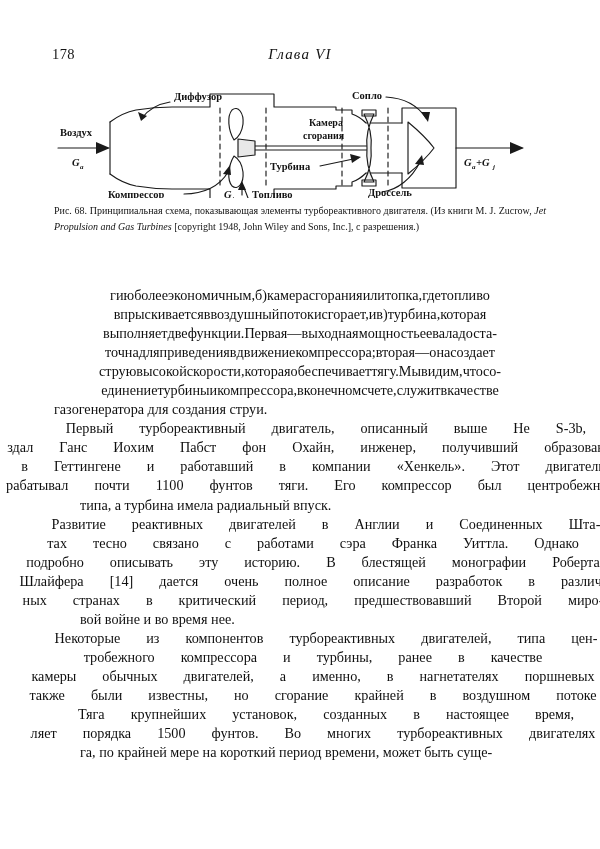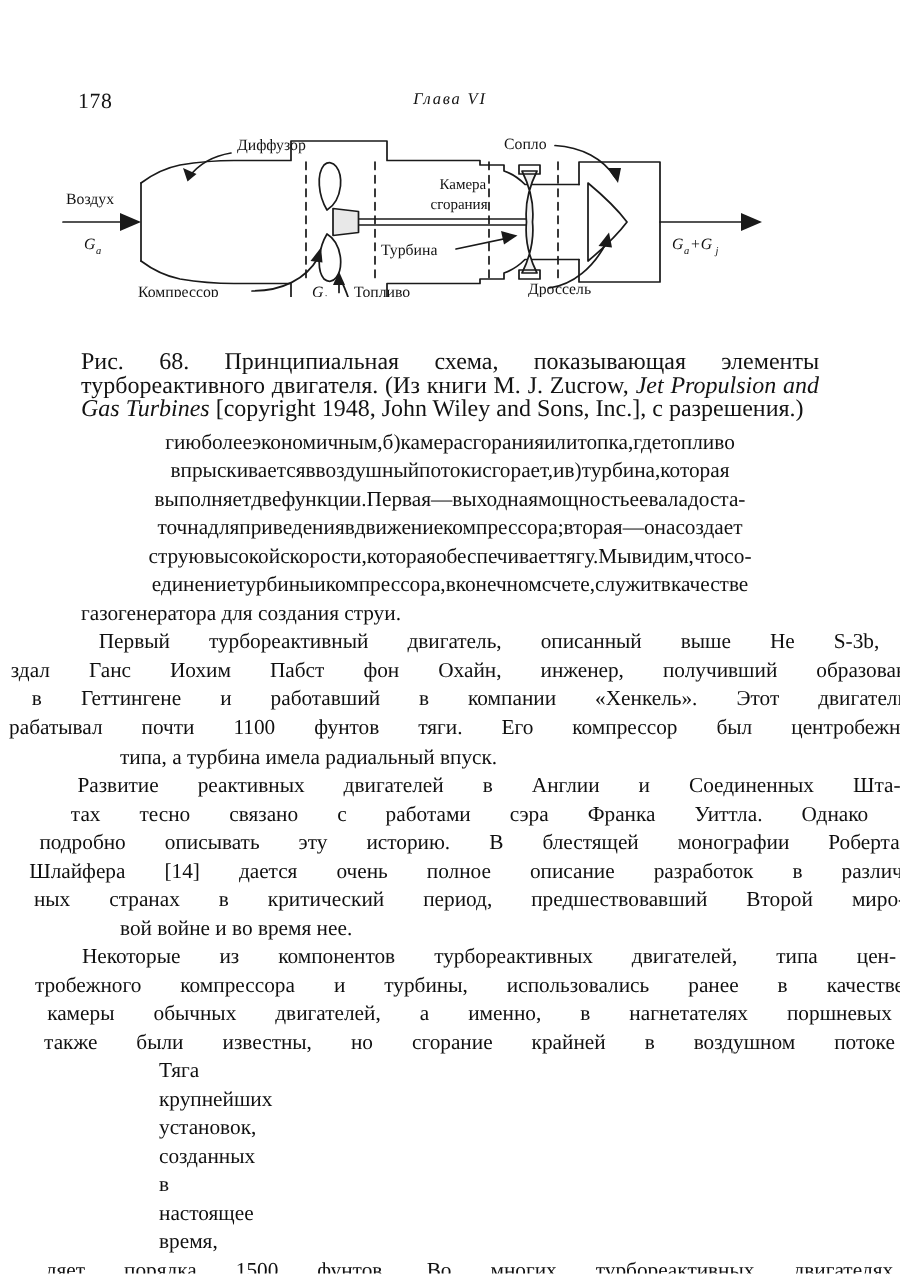--- a/index.html
+++ b/index.html
@@ -12,46 +12,46 @@
     position:relative;
   }
   .page{
     position:absolute;
     left:0;top:0;width:600px;height:849px;
     padding:0;
   }
   
   .runhead{
     position:absolute;
-    left:52px;top:60px;width:496px;height:22px;
+    left:52px;top:46px;width:496px;height:22px;
   }
   .folio{
     position:absolute;left:0;top:0;
     font-size:14.5px;letter-spacing:.4px;
     color:#141414;
   }
   .chaptertitle{
     position:absolute;left:0;right:0;top:0;
     text-align:center;
     font-style:italic;
-    font-size:11px;
+    font-size:15px;
     letter-spacing:1.2px;
     color:#141414;
   }
   
   .figure{
     position:absolute;
-    left:36px;top:86px;width:496px;height:112px;
+    left:52px;top:86px;width:496px;height:112px;font-weight:bold;
   }
   .figure svg{display:block;}
   
   .caption{
     position:absolute;
-    left:54px;top:234px;width:492px;
-    font-size:16px;
+    left:54px;top:203px;width:492px;
+    font-size:10px;
     line-height:15.6px;
     text-align:justify;
     color:#131313;
   }
   .caption i{font-style:italic;}
   
   .body{
     position:absolute;
     left:54px;top:286px;width:492px;
     font-size:14.2px;
@@ -364,21 +364,20 @@
           <span>турбореактивных</span>
           <span>двигателей,</span>
           <span>типа</span>
           <span>цен-</span>
         </span>
         <span class="ln just">
           <span>тробежного</span>
           <span>компрессора</span>
           <span>и</span>
           <span>турбины,</span>
-          <span>использовались</span>
           <span>ранее</span>
           <span>в</span>
           <span>качестве</span>
         </span>
         <span class="ln just">
           <span>камеры</span>
           <span>обычных</span>
           <span>двигателей,</span>
           <span>а</span>
           <span>именно,</span>
@@ -392,21 +391,21 @@
           <span>известны,</span>
           <span>но</span>
           <span>сгорание</span>
           <span>крайней</span>
           <span>в</span>
           <span>воздушном</span>
           <span>потоке</span>
         </span>
       </p>
       <p>
-        <span class="ln just" style="padding-left: 26px; flex-direction: column;">
+        <span class="ln just" style="padding-left: 26px;">
           <span>Тяга</span>
           <span>крупнейших</span>
           <span>установок,</span>
           <span>созданных</span>
           <span>в</span>
           <span>настоящее</span>
           <span>время,</span>
         </span>
         <span class="ln just">
           <span>ляет</span>

